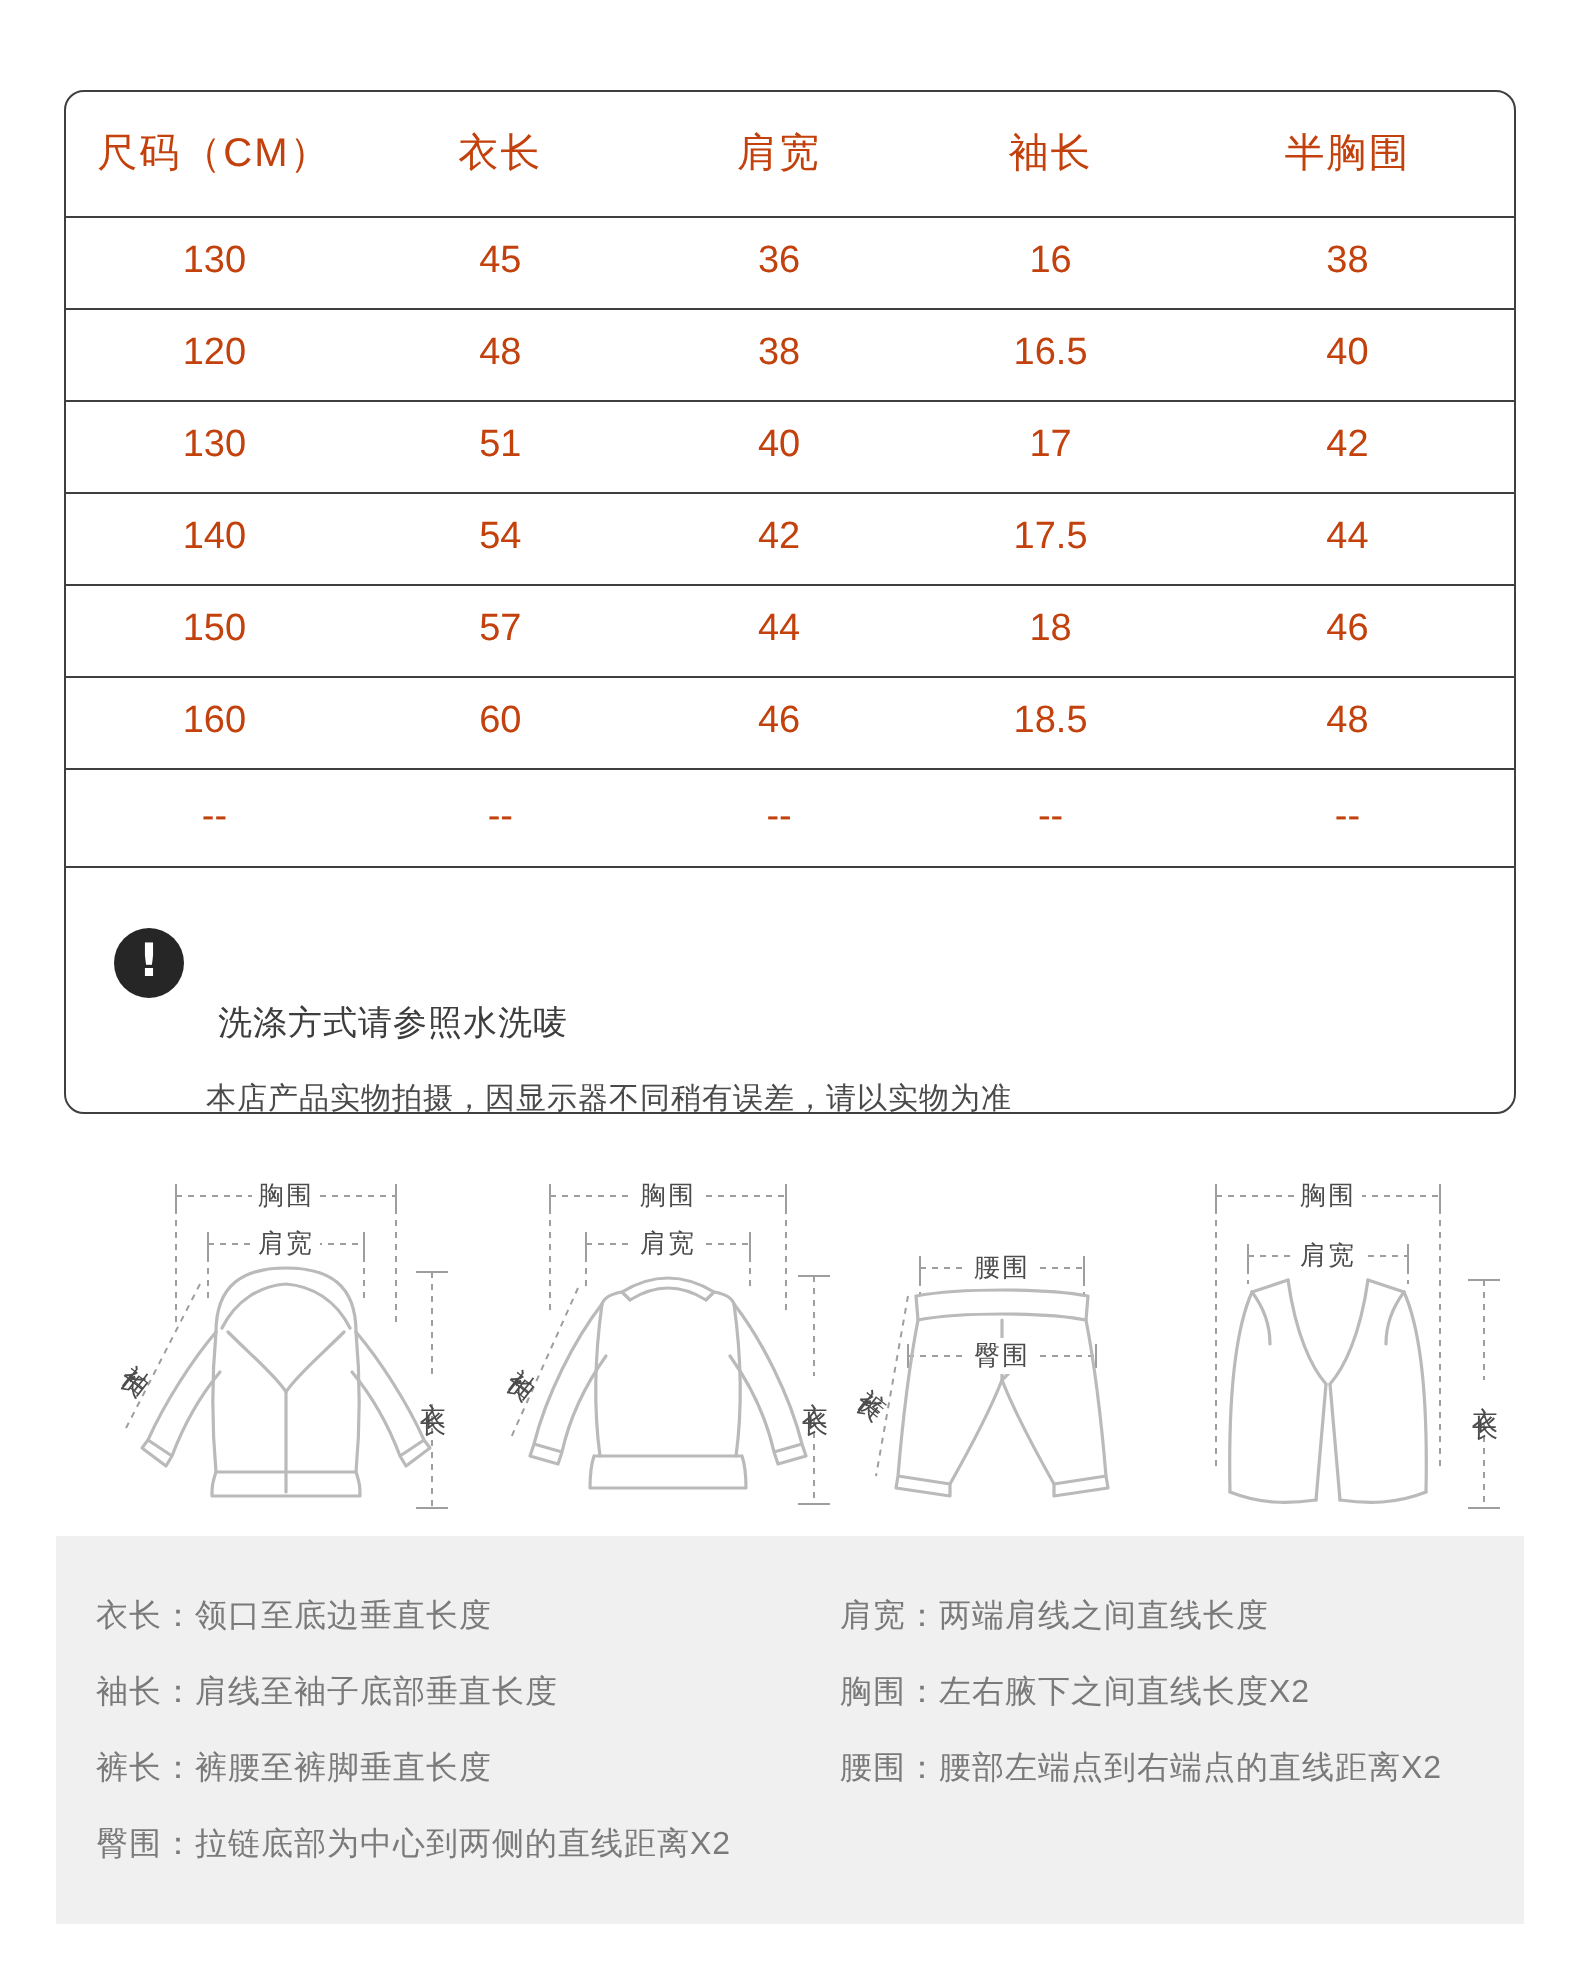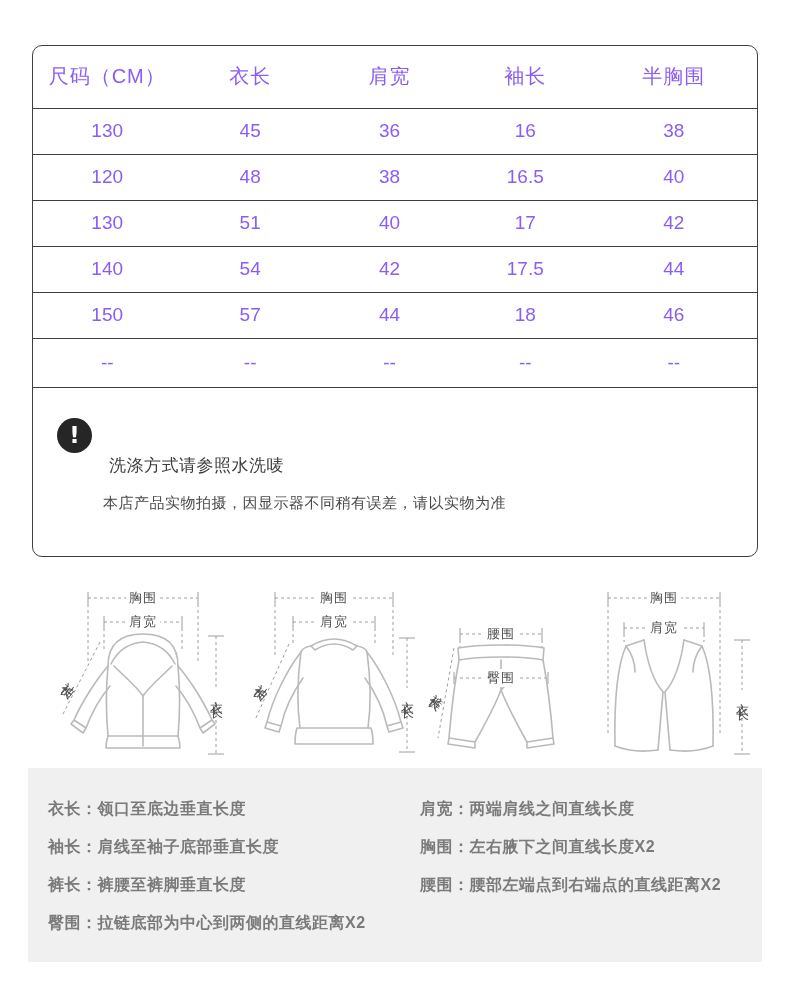--- a/index.html
+++ b/index.html
@@ -6,21 +6,21 @@
   body { width:790px; font-family:"Liberation Sans","DejaVu Sans",sans-serif; }
   .page { position:relative; width:790px; height:994px; background:#fff; overflow:hidden; }
 
   
   .card {
     position:absolute; left:32px; top:45px; width:726px; height:512px;
     border:1px solid #3f3f3f; border-radius:10px; box-sizing:border-box; overflow:hidden;
     background:#fff;
   }
   table.size { width:100%; border-collapse:collapse; table-layout:fixed; }
-  table.size th, table.size td { text-align:center; color:#8b5cf6; padding:0; }
+  table.size th, table.size td { text-align:center; color:#c2410c; padding:0; }
   table.size thead tr { height:62px; }
   table.size th { font-size:20px; font-weight:500; letter-spacing:1px; }
   table.size tbody tr { height:46px; border-top:1px solid #3f3f3f; }
   table.size td { font-size:19px; font-weight:400; }
   table.size tbody tr.last { height:49px; }
 
   .notice { border-top:1px solid #3f3f3f; display:flex; padding:27px 22px 0 24px; }
   .notice-icon {
     flex:0 0 auto; width:35px; height:35px; border-radius:50%; background:#262626;
     color:#fff; font-size:23px; font-weight:bold; line-height:35px; text-align:center;
@@ -48,21 +48,21 @@
   .lab-v { writing-mode:vertical-rl; letter-spacing:4px; padding:3px 0; }
   .lab-rot {
     writing-mode:vertical-rl; letter-spacing:2px; background:transparent;
     transform:translate(-50%,-50%) rotate(38deg);
   }
 
   
   .defs {
     position:absolute; left:28px; top:768px; width:734px; height:194px;
     background:#f0f0f0; box-sizing:border-box; padding:32px 16px 0 20px;
-    color:#7a7a7a; font-size:16px;font-weight:bold;
+    color:#7a7a7a; font-size:16px;
   }
   .defs-grid { display:flex; }
   .def-col-left { width:372px; }
   .def-col-right { flex:1; }
   .def-row { margin-bottom:20px; letter-spacing:0.5px; line-height:18px; }
 </style>
 </head>
 <body>
 
 <div class="page">
@@ -113,20 +113,27 @@
           <td>42</td>
           <td>17.5</td>
           <td>44</td>
         </tr>
         <tr>
           <td>150</td>
           <td>57</td>
           <td>44</td>
           <td>18</td>
           <td>46</td>
+        </tr>
+        <tr>
+          <td>160</td>
+          <td>60</td>
+          <td>46</td>
+          <td>18.5</td>
+          <td>48</td>
         </tr>
         <tr class="last">
           <td>--</td>
           <td>--</td>
           <td>--</td>
           <td>--</td>
           <td>--</td>
         </tr>
       </tbody>
     </table>

